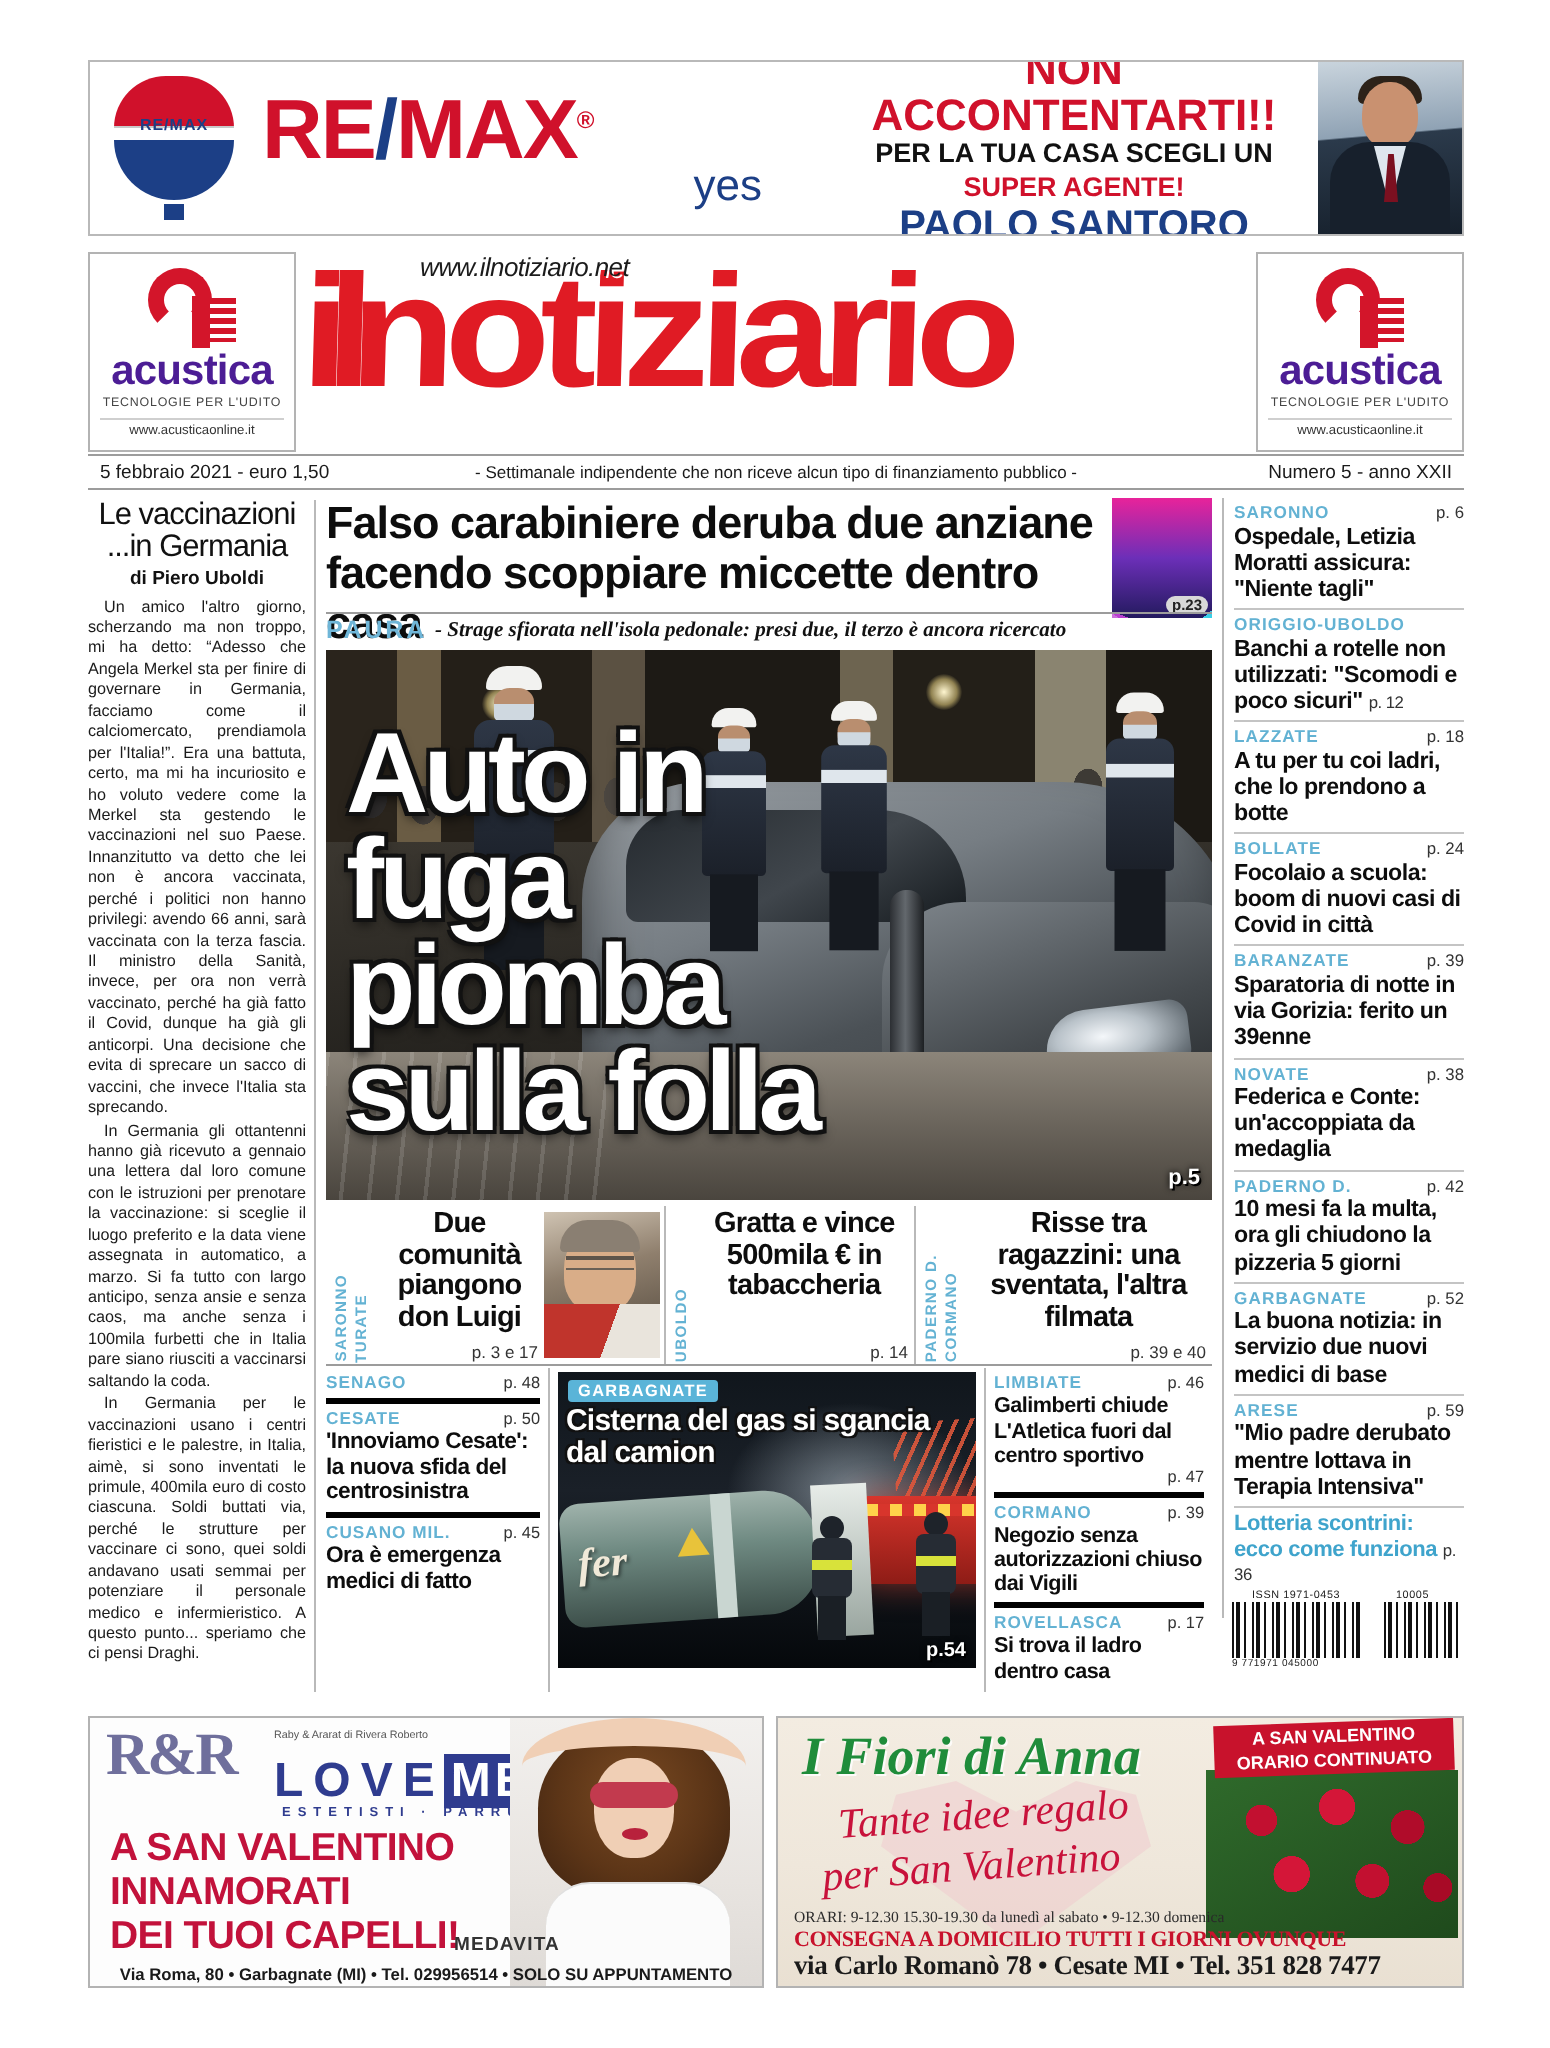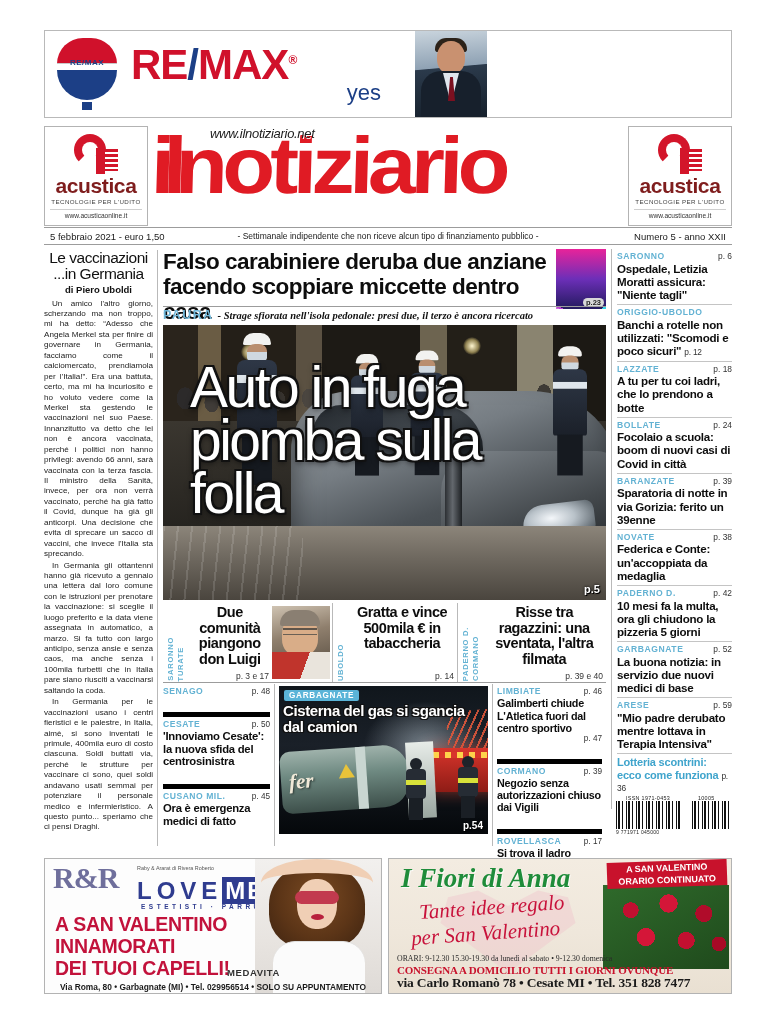--- a/index.html
+++ b/index.html
@@ -122,21 +122,21 @@
   }
   .acustica .mark .tail {
     position: absolute; left: 22px; top: 14px; width: 9px; height: 26px;
     background: #d3152a;
   }
   .acustica .mark .bars {
     position: absolute; left: 31px; top: 15px; width: 13px; height: 22px;
     background: repeating-linear-gradient(180deg,#d3152a 0 3px,#fff 3px 5px);
   }
   .acustica .name {
-    font-size: 21px; font-weight: bold; color: #7f1d1d; line-height: 1;
+    font-size: 21px; font-weight: bold; color: #4c1d95; line-height: 1;
     letter-spacing: -.4px;
   }
   .acustica .sub { font-size: 6.2px; color: #444; letter-spacing: .4px; margin-top: 2px; }
   .acustica .url {
     font-size: 6.6px; color: #333; margin-top: 4px;
     border-top: 1px solid #cfcfcf; padding-top: 2px; width: 94%;
   }
   .title-block {
     flex: 1; position: relative; overflow: hidden;
   }
@@ -311,22 +311,22 @@
   }
   .mp-ground {
     position: absolute; left: 0; bottom: 0; width: 100%; height: 74px;
     background: linear-gradient(180deg,#8c857a 0%,#6d675e 45%,#4a453e 100%);
   }
   .mp-ground::before {
     content: ""; position: absolute; left: 0; top: 0; width: 140px; height: 74px;
     background: repeating-linear-gradient(96deg, rgba(255,255,255,.13) 0 2px, transparent 2px 14px);
   }
   .mp-title {
-    position: absolute; left: 27px; top: 36px; width: 300px;
-    font-size: 57px; font-weight: normal; color: #ffffff;
+    position: absolute; left: 10px; top: 36px; width: 300px;
+    font-size: 57px; font-weight: bold; color: #ffffff;
     line-height: .93; letter-spacing: -2.5px;
     text-shadow:
       -2px -2px 0 #111, 2px -2px 0 #111, -2px 2px 0 #111, 2px 2px 0 #111,
       0 3px 6px rgba(0,0,0,.7);
     z-index: 5;
   }
   .mp-pg {
     position: absolute; right: 6px; bottom: 5px;
     font-size: 11px; font-weight: bold; color: #fff;
     text-shadow: 0 0 3px #000, 1px 1px 0 #000; z-index: 6;
@@ -391,21 +391,21 @@
   .lower {
     position: absolute; left: 163px; top: 684px;
     width: 443px; height: 162px;
     display: flex;
   }
   .lower-col { padding: 0 4px; }
   .lc-left { width: 112px; border-right: 1px solid #b9b9b9; padding-left: 0; }
   .lc-mid { width: 217px; padding: 2px 4px 0 4px; }
   .lc-right { width: 114px; border-left: 1px solid #b9b9b9; }
   .brief { padding-top: 2px; }
-  .brief + .brief { border-top: 5px solid #000000; margin-top: 16px; }
+  .brief + .brief { border-top: 3px solid #000000; margin-top: 3px; }
   .brief-head {
     display: flex; justify-content: space-between; align-items: baseline;
   }
   .brief-loc {
     font-size: 8.6px; font-weight: bold; color: #63b2d3; letter-spacing: .5px;
   }
   .brief-pg { font-size: 8.2px; color: #333; }
   .brief-title {
     font-size: 11.3px; font-weight: bold; color: #0d0d0d;
     line-height: 1.12; letter-spacing: -.25px; margin-top: 1px;
@@ -655,20 +655,25 @@
     <div class="remax-balloon">
       <div class="top"></div>
         <div class="mid"></div>
         <div class="bot"></div>
         <div class="basket"></div>
       <div class="lbl">RE/MAX</div>
     </div>
     <div class="remax-left">
       <div class="remax-word"><span>RE</span><span class="slash">/</span><span>MAX</span><span class="reg">®</span></div>
       <div class="remax-yes">yes</div>
+    </div>
+    <div class="remax-center">
+      <div class="remax-l1">NON ACCONTENTARTI!!</div>
+      <div class="remax-l2"><span>PER LA TUA CASA SCEGLI UN </span><span class="hl">SUPER AGENTE!</span></div>
+      <div class="remax-l3">PAOLO SANTORO</div>
     </div>
     <div class="remax-photo">
       <div class="hair"></div>
         <div class="head"></div>
         <div class="body"></div>
         <div class="shirt"></div>
         <div class="tie"></div>
     </div>
   </div>
 

